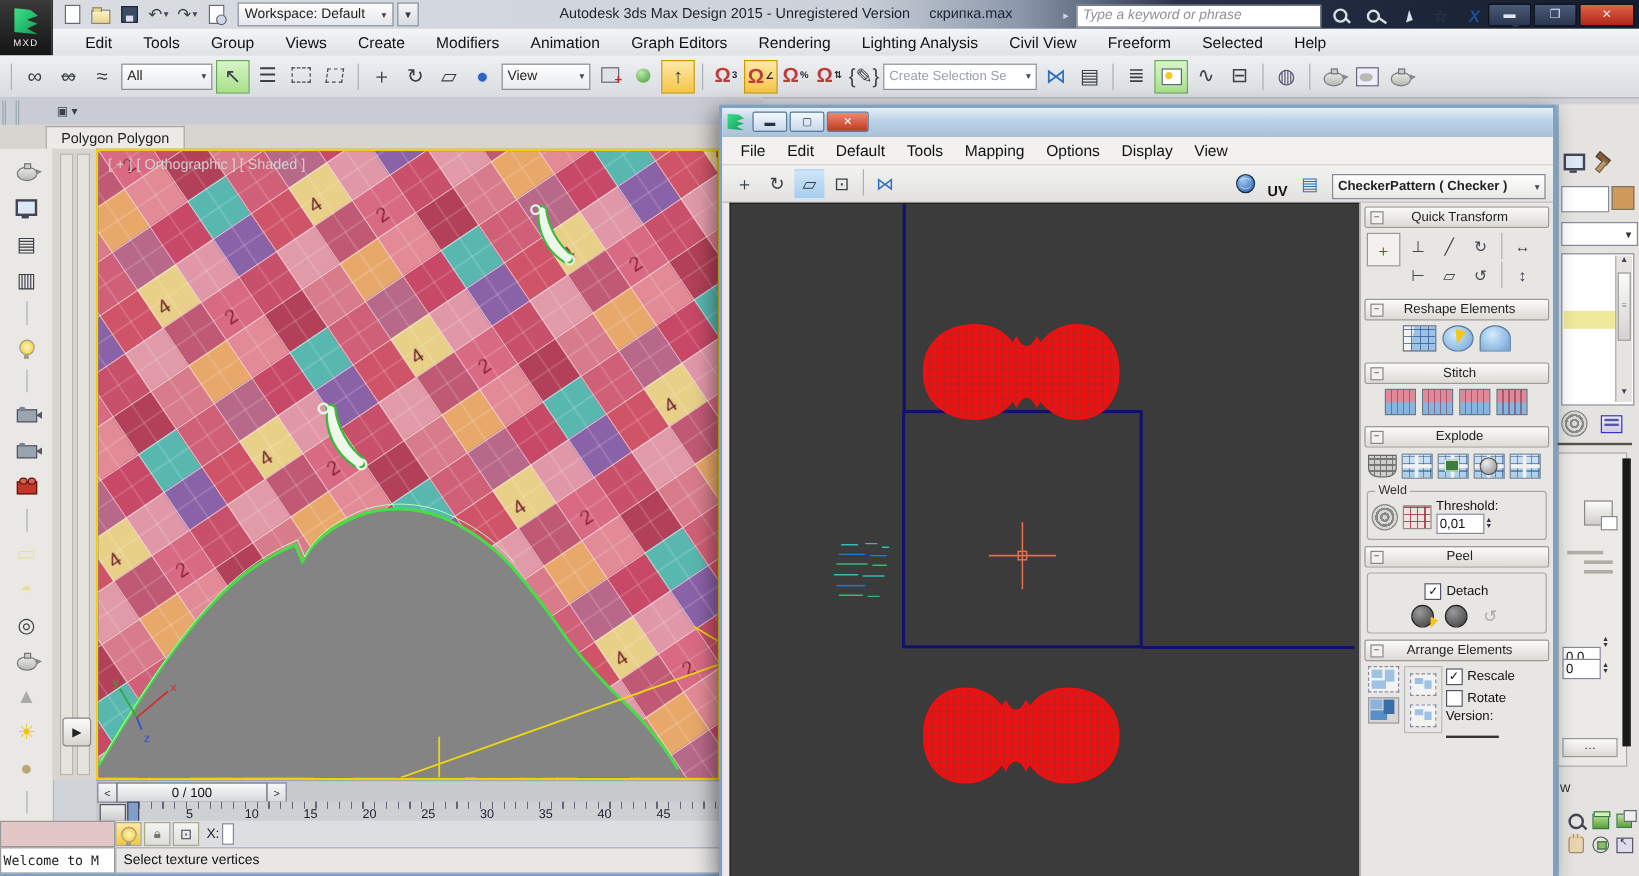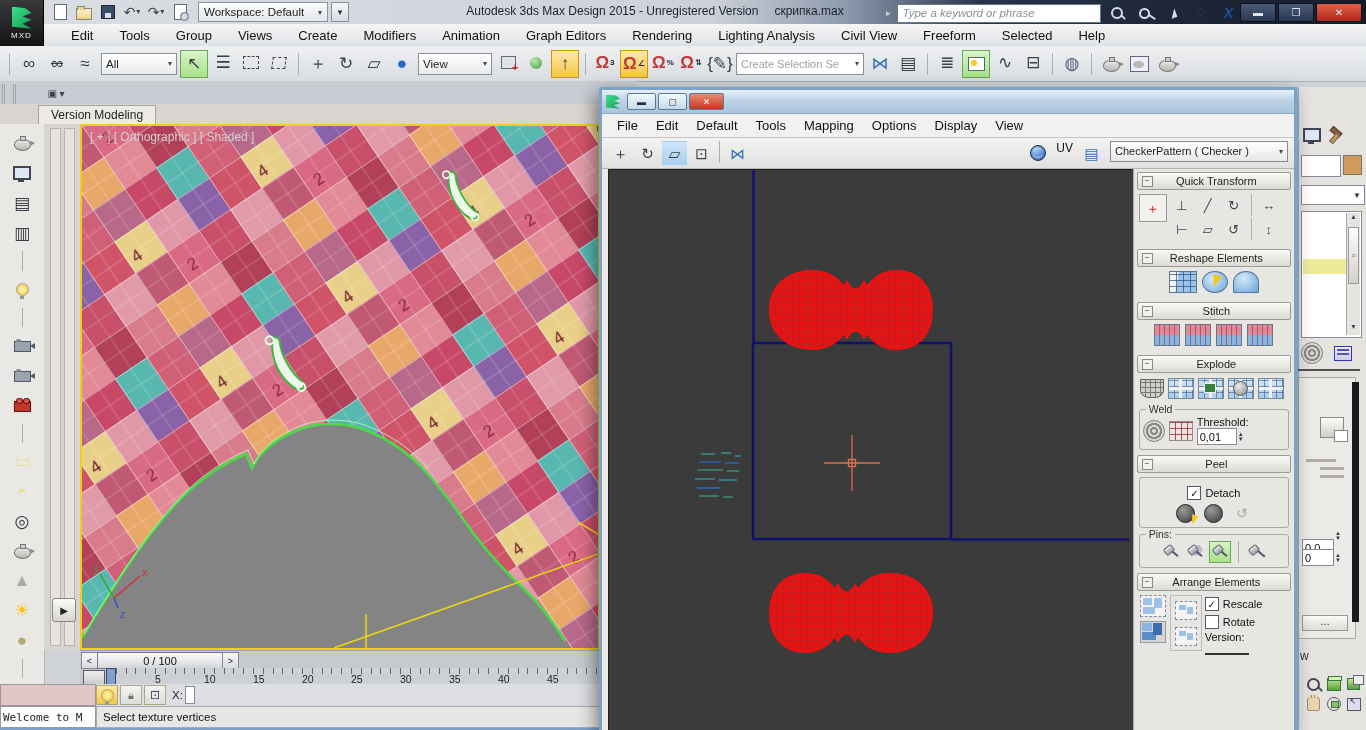--- a/index.html
+++ b/index.html
@@ -211,21 +211,21 @@
   #uvw-title{height:23px;background:linear-gradient(#e6f0fa,#bdd2e6 45%,#aac4dc);display:flex;align-items:center;padding:0 4px;border-bottom:1px solid #8aa8c4;}
   #uvw-icon{width:14px;height:14px;background:linear-gradient(135deg,#3fe08a,#0e9b55);clip-path:polygon(0 0,70% 8%,100% 30%,55% 45%,100% 60%,55% 78%,100% 100%,0 92%);margin-right:5px;}
   #uvw-title-text{flex:1;font-size:12px;color:#102030;}
   .uvw-btn{width:27px;height:15px;border:1px solid #5a7a9a;border-radius:2px;margin-left:2px;
     display:flex;align-items:center;justify-content:center;font-size:9px;color:#234;background:linear-gradient(#f4f8fc,#c6d8ea);}
   .uvw-btn.close{background:linear-gradient(#ec8a70,#c03a22);color:#fff;width:33px;}
   #uvw-menu{height:23px;background:#f2f1f0;display:flex;align-items:center;padding-left:6px;border-bottom:1px solid #c8c6c2;}
   #uvw-menu .mitem{padding:2px 9px;}
   #uvw-toolbar{height:30px;background:linear-gradient(#f2f2f1,#e2e1df);display:flex;align-items:center;padding:0 6px;gap:3px;border-bottom:1px solid #b8b6b2;}
   #uvw-toolbar .ticon{min-width:23px;height:23px;font-size:15px;border:1px solid transparent;}
-  #uvw-tb-right{margin-left:auto;display:flex;align-items:flex-start;gap:6px;}
+  #uvw-tb-right{margin-left:auto;display:flex;align-items:flex-end;gap:6px;font-weight:bold;}
   #uv-label{font-size:12px;color:#111;}
   #checker-drop{width:168px;height:19px;background:linear-gradient(#fff,#e8e8e6);border:1px solid #889;
     display:flex;align-items:center;justify-content:space-between;font-size:11px;color:#222;padding:0 4px;}
   #uvw-body{display:flex;height:564px;}
   #uv-canvas{width:527px;height:564px;background:#3b3b3b;border:1px solid #222;border-right:none;margin-left:6px;box-sizing:border-box;}
   #uv-panel{width:162px;background:#e8e6e2;border-left:1px solid #aaa;padding:3px 3px 0 3px;box-sizing:border-box;overflow:hidden;}
   .rollout{margin-bottom:5px;}
   .rhead{height:16px;background:linear-gradient(#fafaf8,#dcdad5);border:1px solid #9c9a96;border-radius:2px;
     display:flex;align-items:center;font-size:11px;color:#222;position:relative;}
   .rhead .minus{width:9px;height:9px;border:1px solid #888;background:#f2f1ee;font-size:8px;line-height:7px;text-align:center;color:#333;margin:0 4px;}
@@ -427,21 +427,21 @@
         <span class="cicon teapot"></span>
       </span>
     </span>
 </div>
 
 <div class="abs" id="ribbonrow">
   <span class="ticon" style="margin-left:10px;font-size:10px;">▣ ▾</span>
 </div>
 <div class="ribbon-handle"></div>
 <div class="abs" id="panelrow">
-  <div id="polytab">Version Modeling</div>
+  <div id="polytab">Polygon Polygon</div>
 </div>
 
 <div class="abs" id="lefttools">
     <span class="ticon">
       <span class="cicon teapot"></span>
     </span>
     <span class="ticon">
       <span class="cicon monitor"></span>
     </span>
     <span class="ticon">▤</span>
@@ -846,38 +846,20 @@
           <div style="display:flex;justify-content:center;gap:8px;margin-top:3px;">
               <span class="ticon">
                 <span class="cicon peltbolt"></span>
               </span>
               <span class="ticon">
                 <span class="cicon pelt"></span>
               </span>
               <span class="ticon greyc">↺</span>
             </div>
         </div>
-        <div class="groupbox">
-          <span class="gb-legend">Pins:</span>
-          <div style="display:flex;justify-content:center;gap:4px;align-items:center;">
-              <span class="ticon">
-                <span class="cicon pin"></span>
-              </span>
-              <span class="ticon">
-                <span class="cicon pin pin2"></span>
-              </span>
-              <span class="ticon act-green">
-                <span class="cicon pin pinbolt"></span>
-              </span>
-              <span class="vsep"></span>
-              <span class="ticon">
-                <span class="cicon pin pincur"></span>
-              </span>
-            </div>
-        </div>
       </div>
       <div class="rollout">
         <div class="rhead">
           <span class="minus">−</span>
           <span class="rtitle">Arrange Elements</span>
         </div>
         <div class="rbody" style="align-items:flex-start;">
           <span style="display:flex;flex-direction:column;gap:4px;">
               <span class="ticon">
                 <span class="cicon pack"></span>

